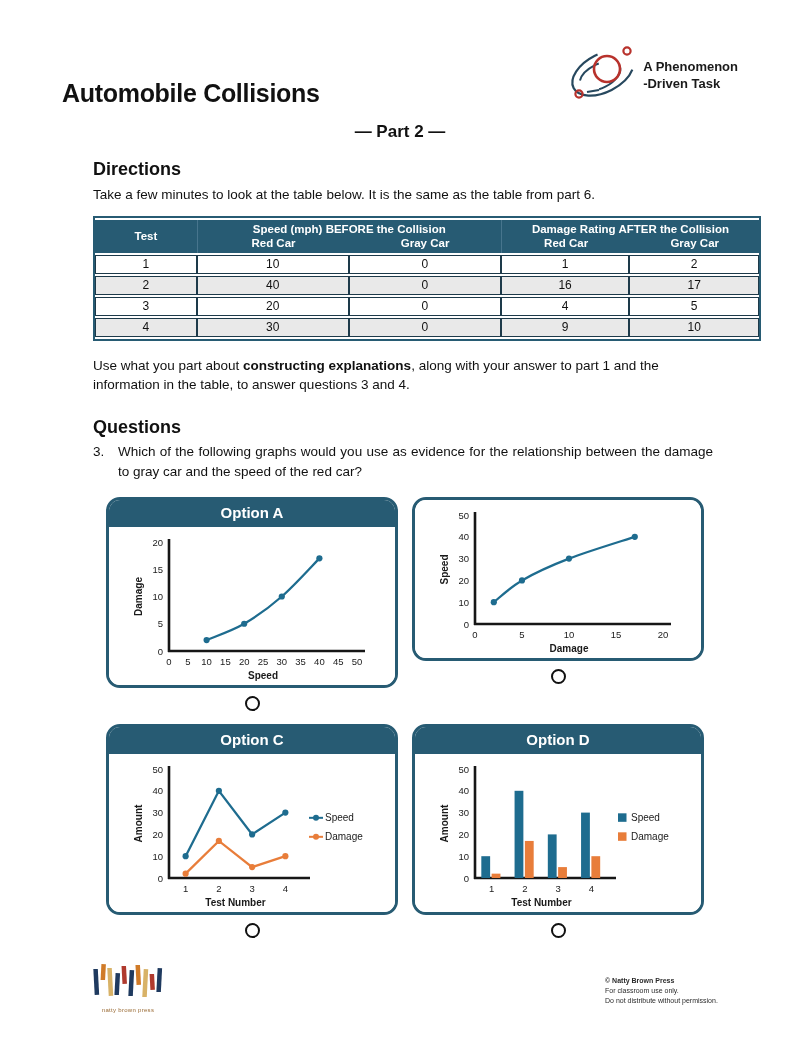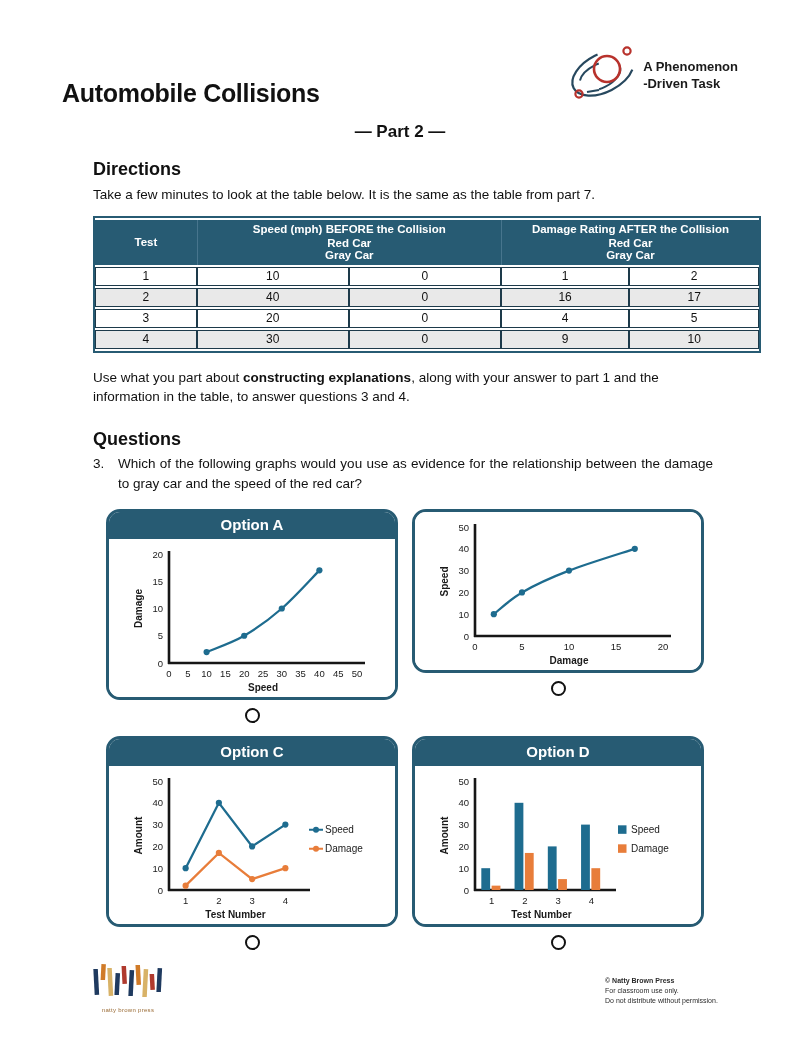--- a/index.html
+++ b/index.html
@@ -20,21 +20,21 @@
   .section-heading { font-size:18px; font-weight:bold; margin-top:17px; }
   .body-text { font-size:13.5px; line-height:1.45; margin-top:5px; }
 
   
   table.data-table { width:668px; margin-top:11px; border-collapse:separate; border-spacing:0 2px;
                      border:2.5px solid #275b73; }
   .data-table th { background:#275b73; color:#fff; font-size:11.5px; font-weight:bold;
                    text-align:center; vertical-align:middle; padding:3px 0 4px; }
   .th-group + .th-group, .th-test + .th-group { border-left:1px solid #47758d; }
   .group-label { font-size:11.5px; }
-  .sub-labels { display:flex; margin-top:2px;flex-direction:column; }
+  .sub-labels { display:flex; margin-top:2px; }
   .sub-labels span { flex:1; text-align:center; }
   .data-table td { border:1.5px solid #1d3a4a; background:#fff; text-align:center;
                    font-size:12px; padding:1px 0 2px; }
   .data-table tr.alt td { background:#e9e9e9; }
 
   .inline-bold { font-weight:bold; }
 
   .q3 { position:relative; padding-left:25px; font-size:13.5px; line-height:1.5;
         margin-top:4px; text-align:justify; }
   .q3 .q-num { position:absolute; left:0; top:0; }
@@ -81,21 +81,21 @@
         <div>-Driven Task</div>
       </div>
     </div>
   </div>
 
   <div class="part-heading">— Part 2 —</div>
 
   <div class="content">
 
     <div class="section-heading">Directions</div>
-    <p class="body-text">Take a few minutes to look at the table below. It is the same as the table from part 7.</p>
+    <p class="body-text">Take a few minutes to look at the table below. It is the same as the table from part 6.</p>
 
     <table class="data-table">
       <colgroup>
         <col style="width:95px">
           <col style="width:142px">
           <col style="width:142px">
         <col style="width:120px">
           <col style="width:121px">
       </colgroup>
       <thead>

